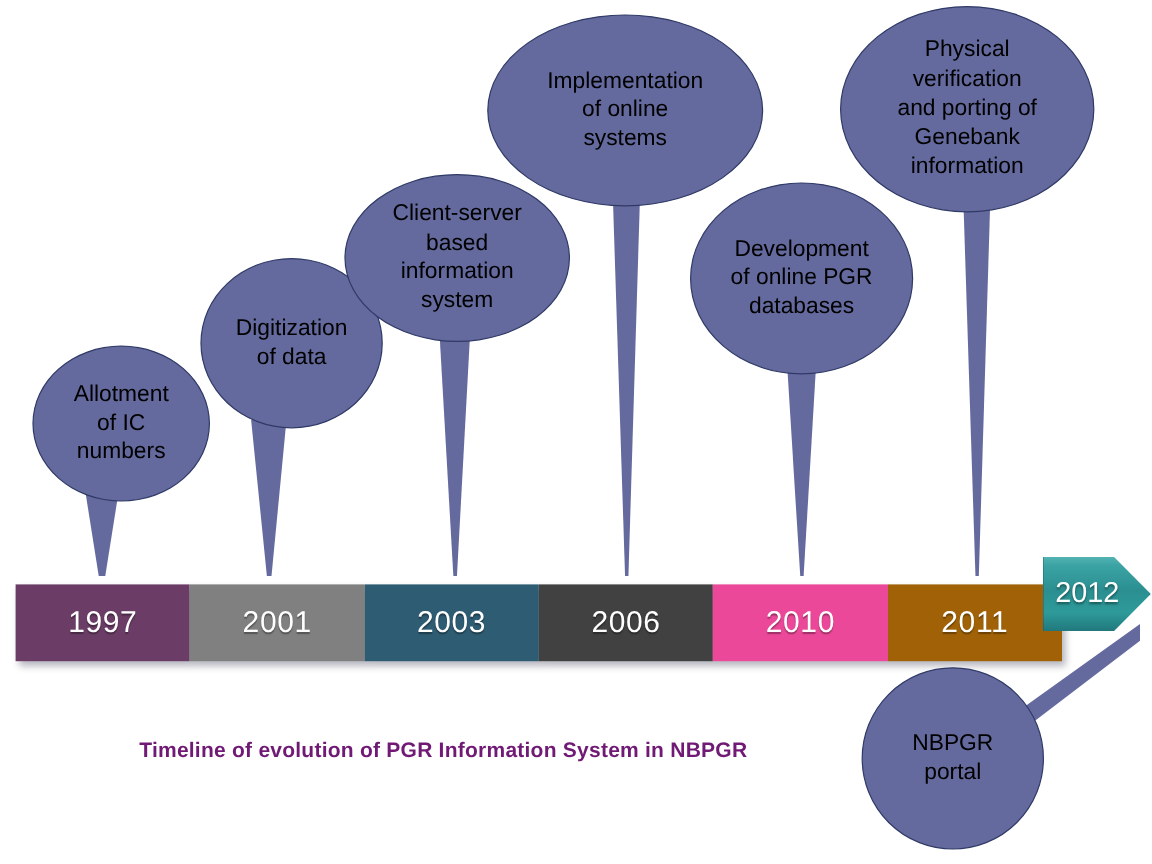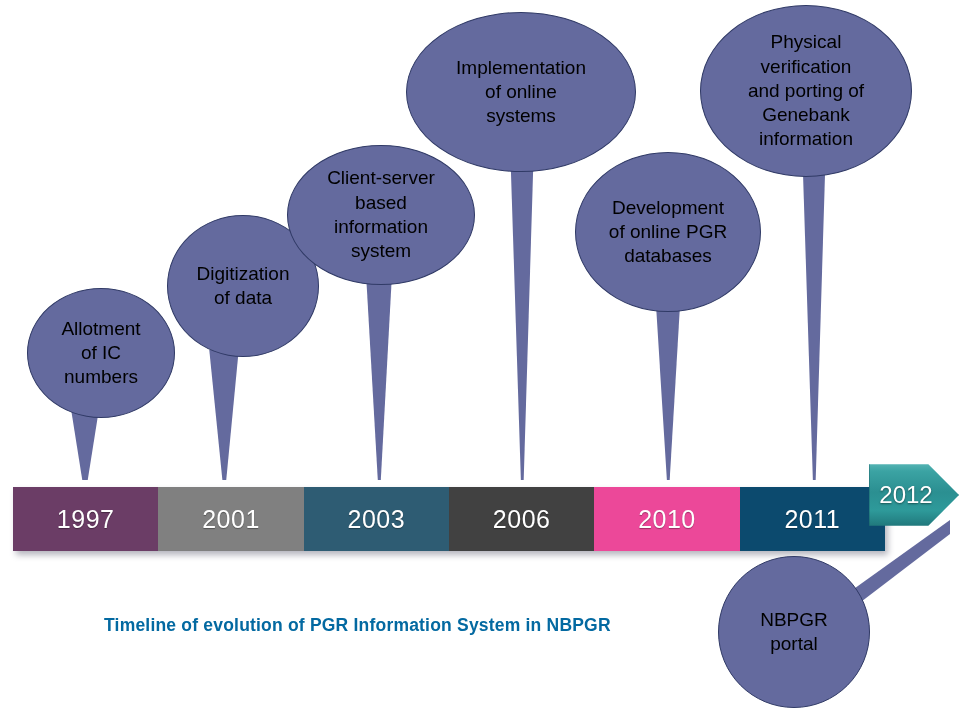--- a/index.html
+++ b/index.html
@@ -99,23 +99,23 @@
     position: absolute;
     background: #646A9E;
     border-left: 1.4px solid #303a66;
     border-right: 1.4px solid #303a66;
     z-index: 2;
   }
 
   
   #caption {
     position: absolute;
-    left: 104px;
+    left: 116px;
     top: 615px;
-    color: #0369a1;
+    color: #701a75;
     font-size: 17.5px;
     font-weight: bold;
     letter-spacing: 0.2px;
     white-space: nowrap;
   }
 </style>
 </head>
 <body>
 
 <div id="stage">
@@ -193,21 +193,21 @@
     </div>
     <div class="seg" style="background: rgb(46, 92, 115);">
       <span class="seg-label">2003</span>
     </div>
     <div class="seg" style="background: rgb(65, 65, 65);">
       <span class="seg-label">2006</span>
     </div>
     <div class="seg" style="background: #ec4899;">
       <span class="seg-label">2010</span>
     </div>
-    <div class="seg" style="background: #0c4a6e;">
+    <div class="seg" style="background: #a16207;">
       <span class="seg-label">2011</span>
     </div>
   </div>
 
   <div id="arrow-seg">
     <div class="arrow-shape"></div>
     <div class="arrow-label">2012</div>
   </div>
 
   <div id="caption">Timeline of evolution of PGR Information System in NBPGR</div>

